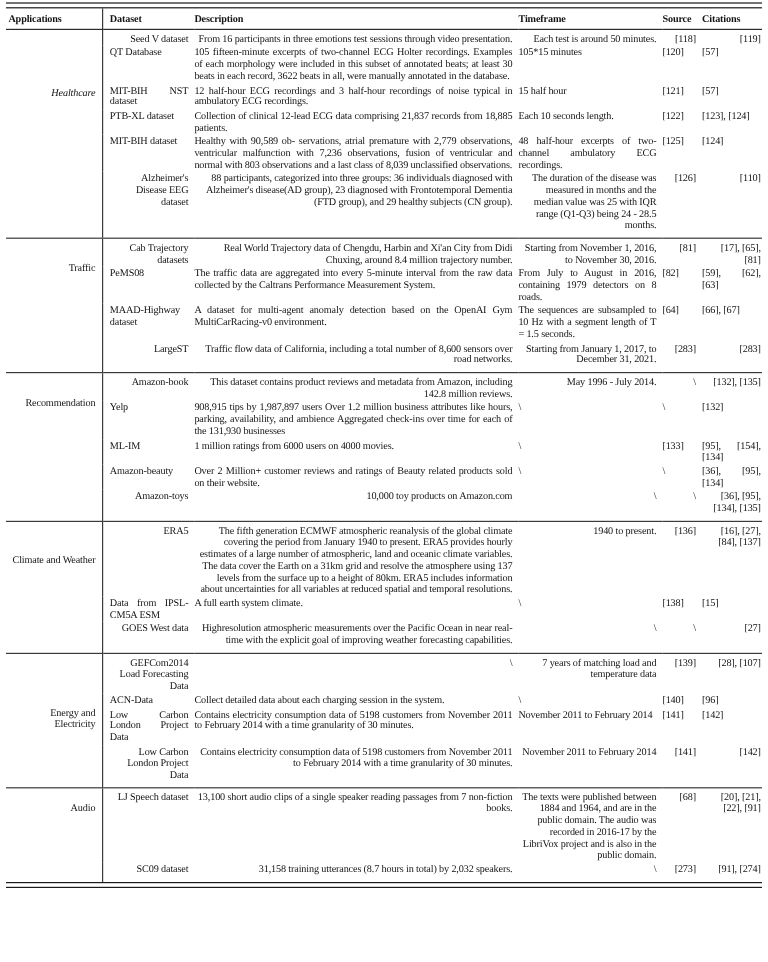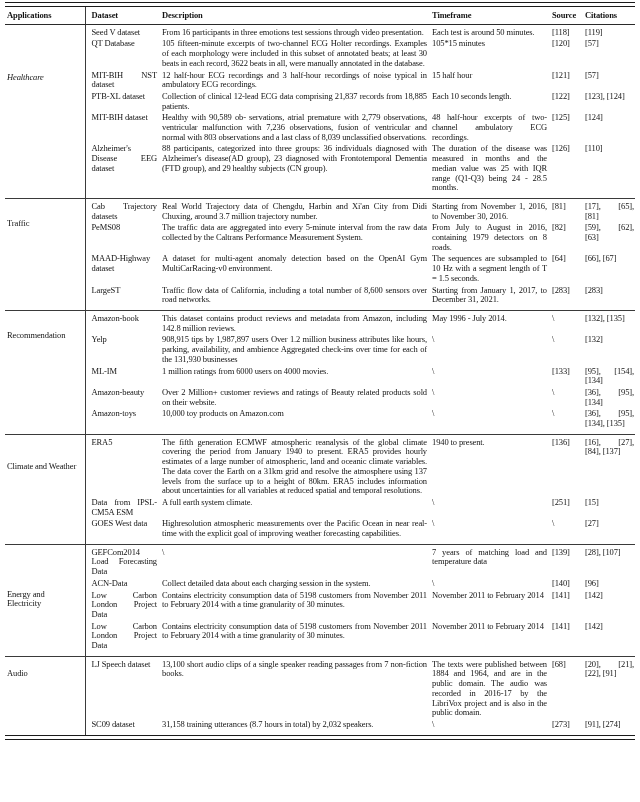--- a/index.html
+++ b/index.html
@@ -64,22 +64,22 @@
     border-right: 0.9px solid #3a3a3a;
     padding-left: 2px;
   }
   td.ds-cell   { padding-left: 6px; text-align: justify; }
   td.desc-cell { text-align: justify; }
   td.time-cell { text-align: justify; }
   td.src-cell  { }
   td.cit-cell  { text-align: justify; padding-right: 1px; }
 
   tbody + tbody { border-top: 0.9px solid #3a3a3a; }
-  tbody tr:first-child td { padding-top: 3px; }
-  tbody tr:last-child td { padding-bottom: 5px; }
+  tbody tr:first-child td { padding-top: 3px; text-align: right; }
+  tbody tr:last-child td { padding-bottom: 5px; text-align: right; }
 
   tbody.g-healthcare     td.app-cell { padding-top: 48px; font-style: italic; }
   tbody.g-traffic        td.app-cell { padding-top: 20px; }
   tbody.g-recommendation td.app-cell { padding-top: 20px; }
   tbody.g-climate        td.app-cell { padding-top: 27px; margin-top: 43px; }
   tbody.g-energy         td.app-cell { padding-top: 45px; }
   tbody.g-audio          td.app-cell { padding-top: 12px; }
 </style>
 </head>
 <body>
@@ -147,21 +147,21 @@
           <td class="desc-cell">88 participants, categorized into three groups: 36 individuals diagnosed with Alzheimer's disease(AD group), 23 diagnosed with Frontotemporal Dementia (FTD group), and 29 healthy subjects (CN group).</td>
           <td class="time-cell">The duration of the disease was measured in months and the median value was 25 with IQR range (Q1-Q3) being 24 - 28.5 months.</td>
           <td class="src-cell">[126]</td>
           <td class="cit-cell">[110]</td>
         </tr>
       </tbody>
       <tbody class="g-traffic">
         <tr>
           <td class="app-cell" rowspan="4">Traffic</td>
           <td class="ds-cell">Cab Trajectory datasets</td>
-          <td class="desc-cell">Real World Trajectory data of Chengdu, Harbin and Xi'an City from Didi Chuxing, around 3.7 million trajectory number.</td>
+          <td class="desc-cell">Real World Trajectory data of Chengdu, Harbin and Xi'an City from Didi Chuxing, around 8.4 million trajectory number.</td>
           <td class="time-cell">Starting from November 1, 2016, to November 30, 2016.</td>
           <td class="src-cell">[81]</td>
           <td class="cit-cell">[17], [65], [81]</td>
         </tr>
         <tr>
           <td class="ds-cell">PeMS08</td>
           <td class="desc-cell">The traffic data are aggregated into every 5-minute interval from the raw data collected by the Caltrans Performance Measurement System.</td>
           <td class="time-cell">From July to August in 2016, containing 1979 detectors on 8 roads.</td>
           <td class="src-cell">[82]</td>
           <td class="cit-cell">[59], [62], [63]</td>
@@ -225,21 +225,21 @@
           <td class="ds-cell">ERA5</td>
           <td class="desc-cell">The fifth generation ECMWF atmospheric reanalysis of the global climate covering the period from January 1940 to present. ERA5 provides hourly estimates of a large number of atmospheric, land and oceanic climate variables. The data cover the Earth on a 31km grid and resolve the atmosphere using 137 levels from the surface up to a height of 80km. ERA5 includes information about uncertainties for all variables at reduced spatial and temporal resolutions.</td>
           <td class="time-cell">1940 to present.</td>
           <td class="src-cell">[136]</td>
           <td class="cit-cell">[16], [27], [84], [137]</td>
         </tr>
         <tr>
           <td class="ds-cell">Data from IPSL-CM5A ESM</td>
           <td class="desc-cell">A full earth system climate.</td>
           <td class="time-cell">\</td>
-          <td class="src-cell">[251]</td>
+          <td class="src-cell">[138]</td>
           <td class="cit-cell">[15]</td>
         </tr>
         <tr>
           <td class="ds-cell">GOES West data</td>
           <td class="desc-cell">Highresolution atmospheric measurements over the Pacific Ocean in near real-time with the explicit goal of improving weather forecasting capabilities.</td>
           <td class="time-cell">\</td>
           <td class="src-cell">\</td>
           <td class="cit-cell">[27]</td>
         </tr>
       </tbody>

